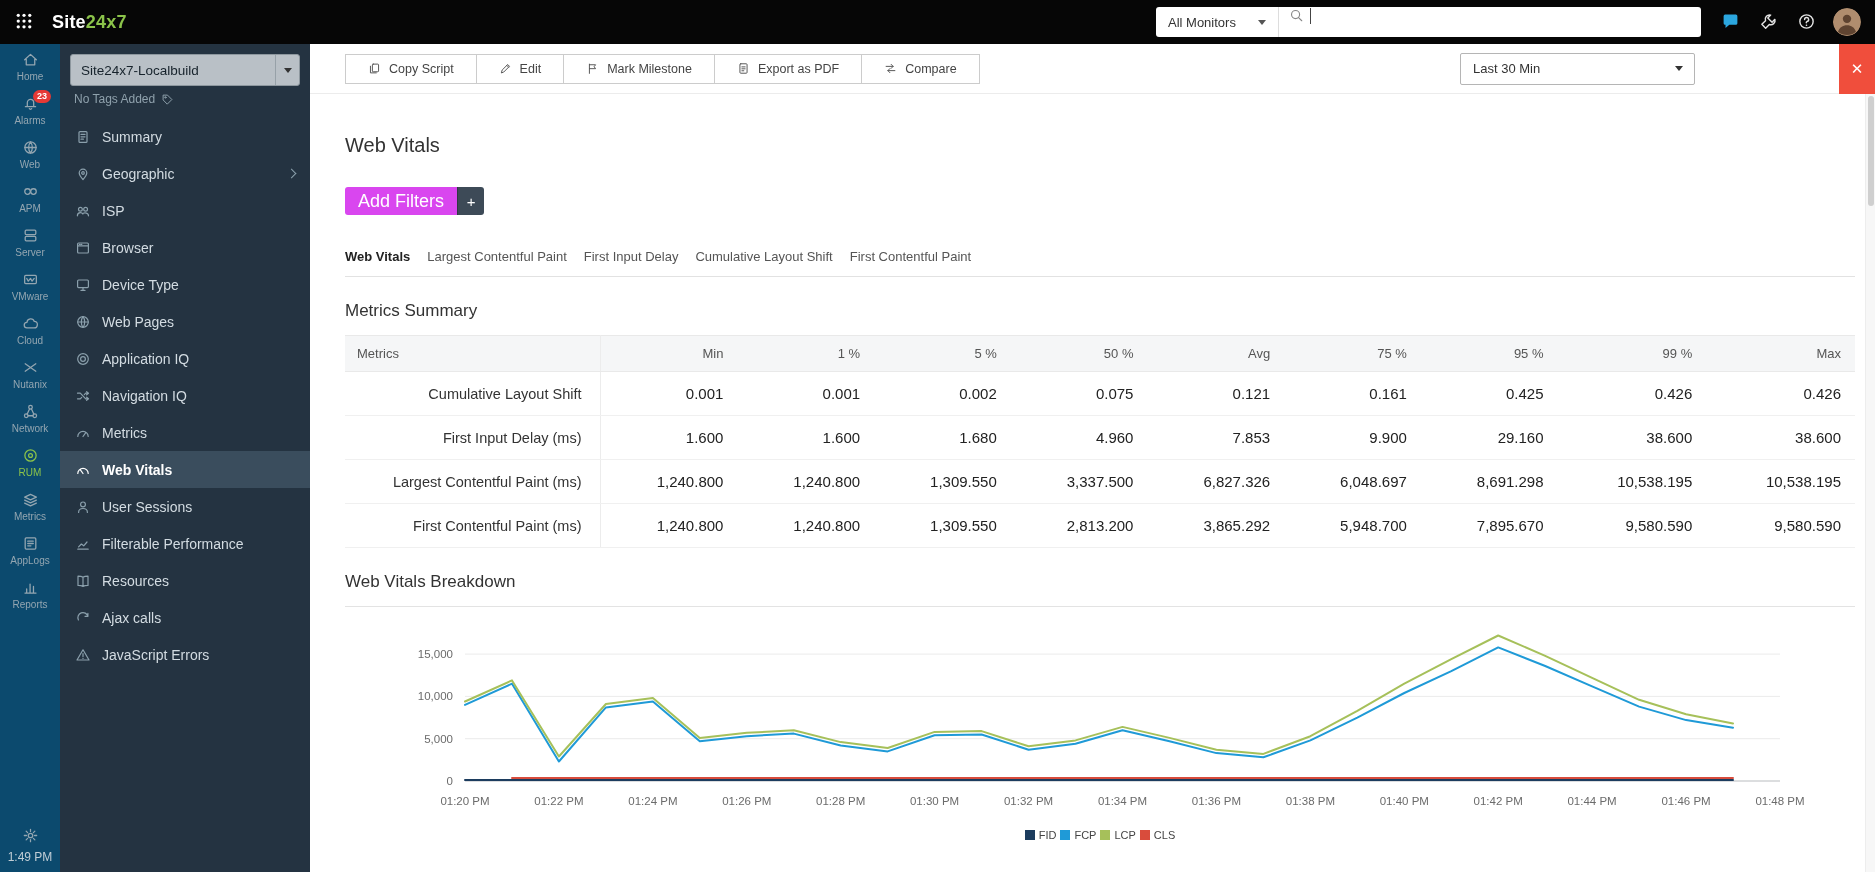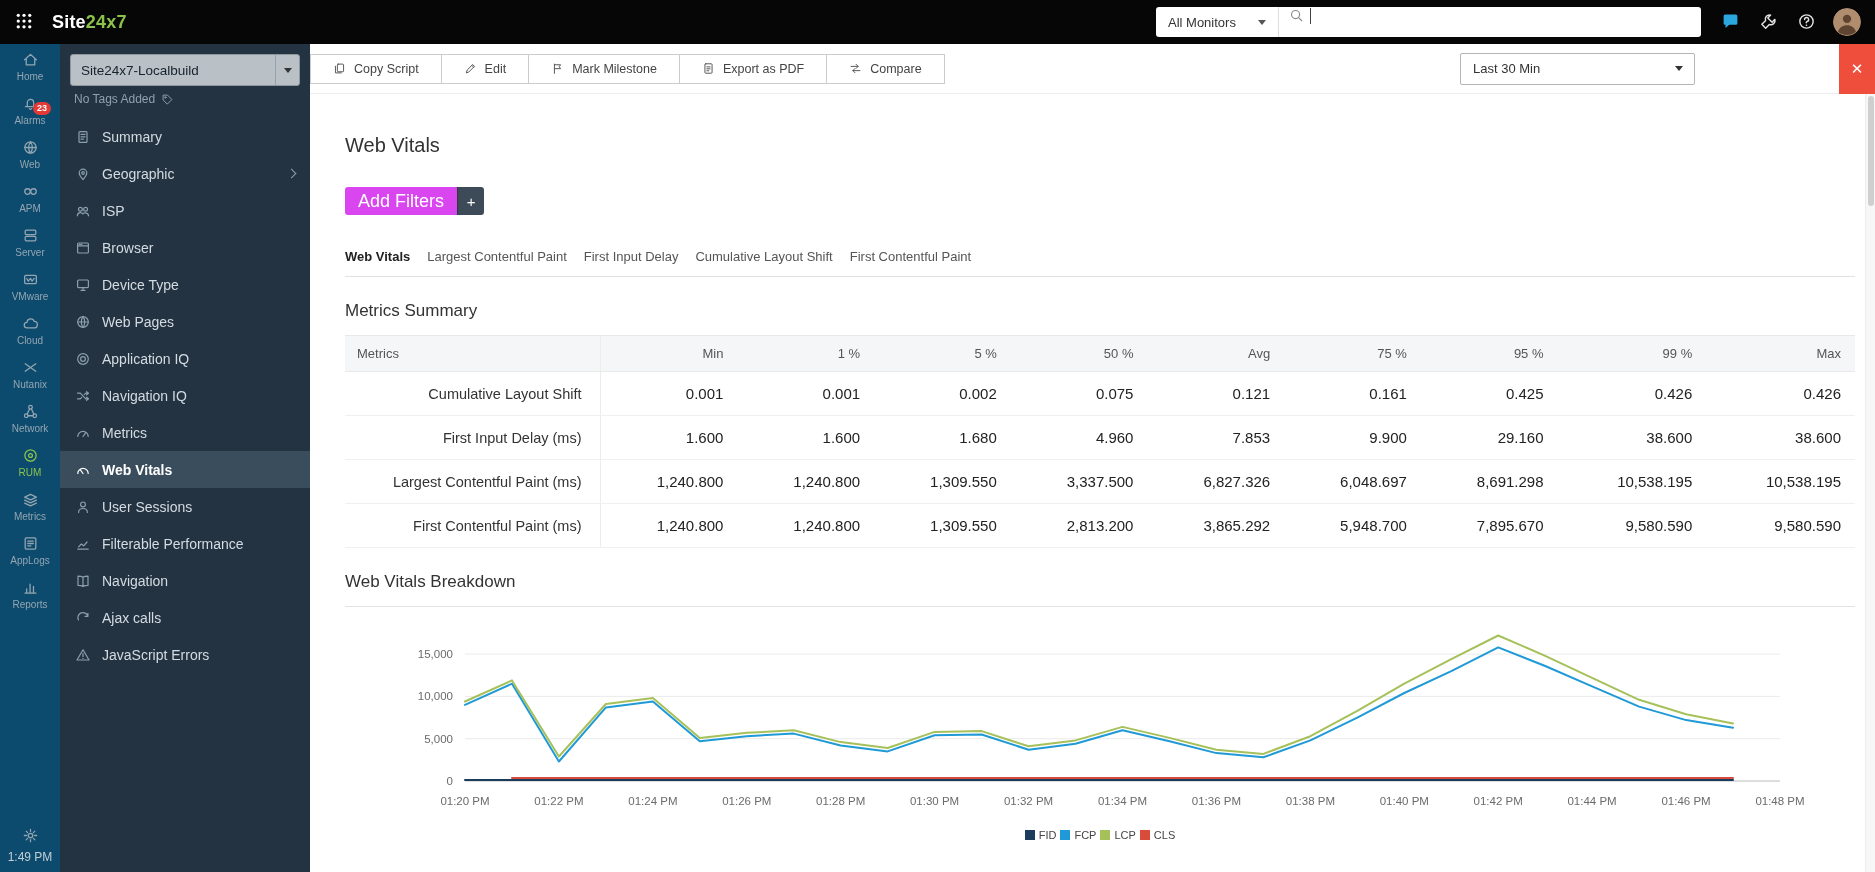--- a/index.html
+++ b/index.html
@@ -34,21 +34,21 @@
   .avatar { width:28px; height:28px; border-radius:50%; overflow:hidden; cursor:pointer; display:flex; }
   .avatar .ic { width:28px; height:28px; }
 
   
   .rail { position:fixed; top:44px; left:0; bottom:0; width:60px; background:#0c4a6e;
     display:flex; flex-direction:column; align-items:stretch; z-index:40; }
   .rail-item { position:relative; display:flex; flex-direction:column; align-items:center; gap:3px;
     padding:7px 0 6px; color:#94a6b1; font-size:10px; cursor:pointer; }
   .rail-item .ic { width:17px; height:17px; }
   .rail-item.active { color:#8bc34a; }
-  .badge { position:absolute; top:14px; right:9px; background:#e53935; color:#fff; font-size:9px;
+  .badge { position:absolute; top:2px; right:9px; background:#e53935; color:#fff; font-size:9px;
     line-height:1; padding:2px 4px; border-radius:8px; font-weight:bold; }
   .rail-bottom { margin-top:auto; display:flex; flex-direction:column; align-items:center; gap:6px; padding-bottom:8px; }
   .rail-gear { color:#94a6b1; cursor:pointer; display:flex; }
   .rail-gear .ic { width:17px; height:17px; }
   .rail-time { color:#c2ced6; font-size:12px; }
 
   
   .sidebar { position:fixed; top:44px; left:60px; bottom:0; width:250px; background:#243341; z-index:40; }
   .monitor-select { margin:10px 10px 4px; height:32px; background:#b9c0c6; border:1px solid #8d979e;
     border-radius:3px; display:flex; align-items:center; cursor:pointer; }
@@ -64,21 +64,21 @@
     font-size:14px; color:#d3dce2; cursor:pointer; }
   .side-item .ic { width:16px; height:16px; color:#8ba0ac; }
   .side-item.active { background:#3a4d5d; color:#fff; font-weight:bold; }
   .side-item.active .ic { color:#fff; }
   .chev-r { margin-left:auto; width:7px; height:7px; border-top:1.5px solid #8ba0ac;
     border-right:1.5px solid #8ba0ac; transform:rotate(45deg); }
 
   
   .main { position:absolute; top:44px; left:310px; width:1565px; }
   .toolbar { position:relative; height:50px; background:#fff; border-bottom:1px solid #ececec;
-    display:flex; align-items:center; }
+    display:flex; align-items:center; padding-left:35px; }
   .tb-group { display:flex; }
   .tb-btn { display:flex; align-items:center; gap:8px; height:30px; padding:0 22px;
     background:#fff; border:1px solid #ccc; margin-left:-1px; font-size:12.5px; color:#444;
     cursor:pointer; white-space:nowrap; }
   .tb-btn:first-child { margin-left:0; }
   .tb-btn .ic { width:13px; height:13px; color:#555; }
   .range-select { position:absolute; right:180px; width:235px; height:32px; border:1px solid #b5b5b5;
     border-radius:2px; display:flex; align-items:center; cursor:pointer; background:#fff; }
   .range-select .rlabel { flex:1; padding:0 12px; font-size:13px; color:#333; }
   .range-select .sel-caret { border-left:none; width:30px; }
@@ -388,21 +388,21 @@
       <div class="side-item">
         <svg viewBox="0 0 16 16" class="ic" fill="none" stroke="currentColor" stroke-width="1.2" stroke-linecap="round" stroke-linejoin="round">
           <path d="M2.8 13.2h10.4M3.6 10.8l2.8-2.8 2.3 1.8 3.3-3.8"></path>
         </svg>
         <span>Filterable Performance</span>
       </div>
       <div class="side-item">
         <svg viewBox="0 0 16 16" class="ic" fill="none" stroke="currentColor" stroke-width="1.2" stroke-linecap="round" stroke-linejoin="round">
           <path d="M8 4.2C7 3.5 5.6 3.2 3 3.2v9.2c2.6 0 4 .3 5 1 1-.7 2.4-1 5-1V3.2c-2.6 0-4 .3-5 1zM8 4.2v9.2"></path>
         </svg>
-        <span>Navigation</span>
+        <span>Resources</span>
       </div>
       <div class="side-item">
         <svg viewBox="0 0 16 16" class="ic" fill="none" stroke="currentColor" stroke-width="1.2" stroke-linecap="round" stroke-linejoin="round">
           <path d="M12.9 6.3A5.1 5.1 0 103.4 9.9M12.9 3.4v2.9H10"></path>
         </svg>
         <span>Ajax calls</span>
       </div>
       <div class="side-item">
         <svg viewBox="0 0 16 16" class="ic" fill="none" stroke="currentColor" stroke-width="1.2" stroke-linecap="round" stroke-linejoin="round">
           <path d="M8 2.8L14 13H2z"></path>

